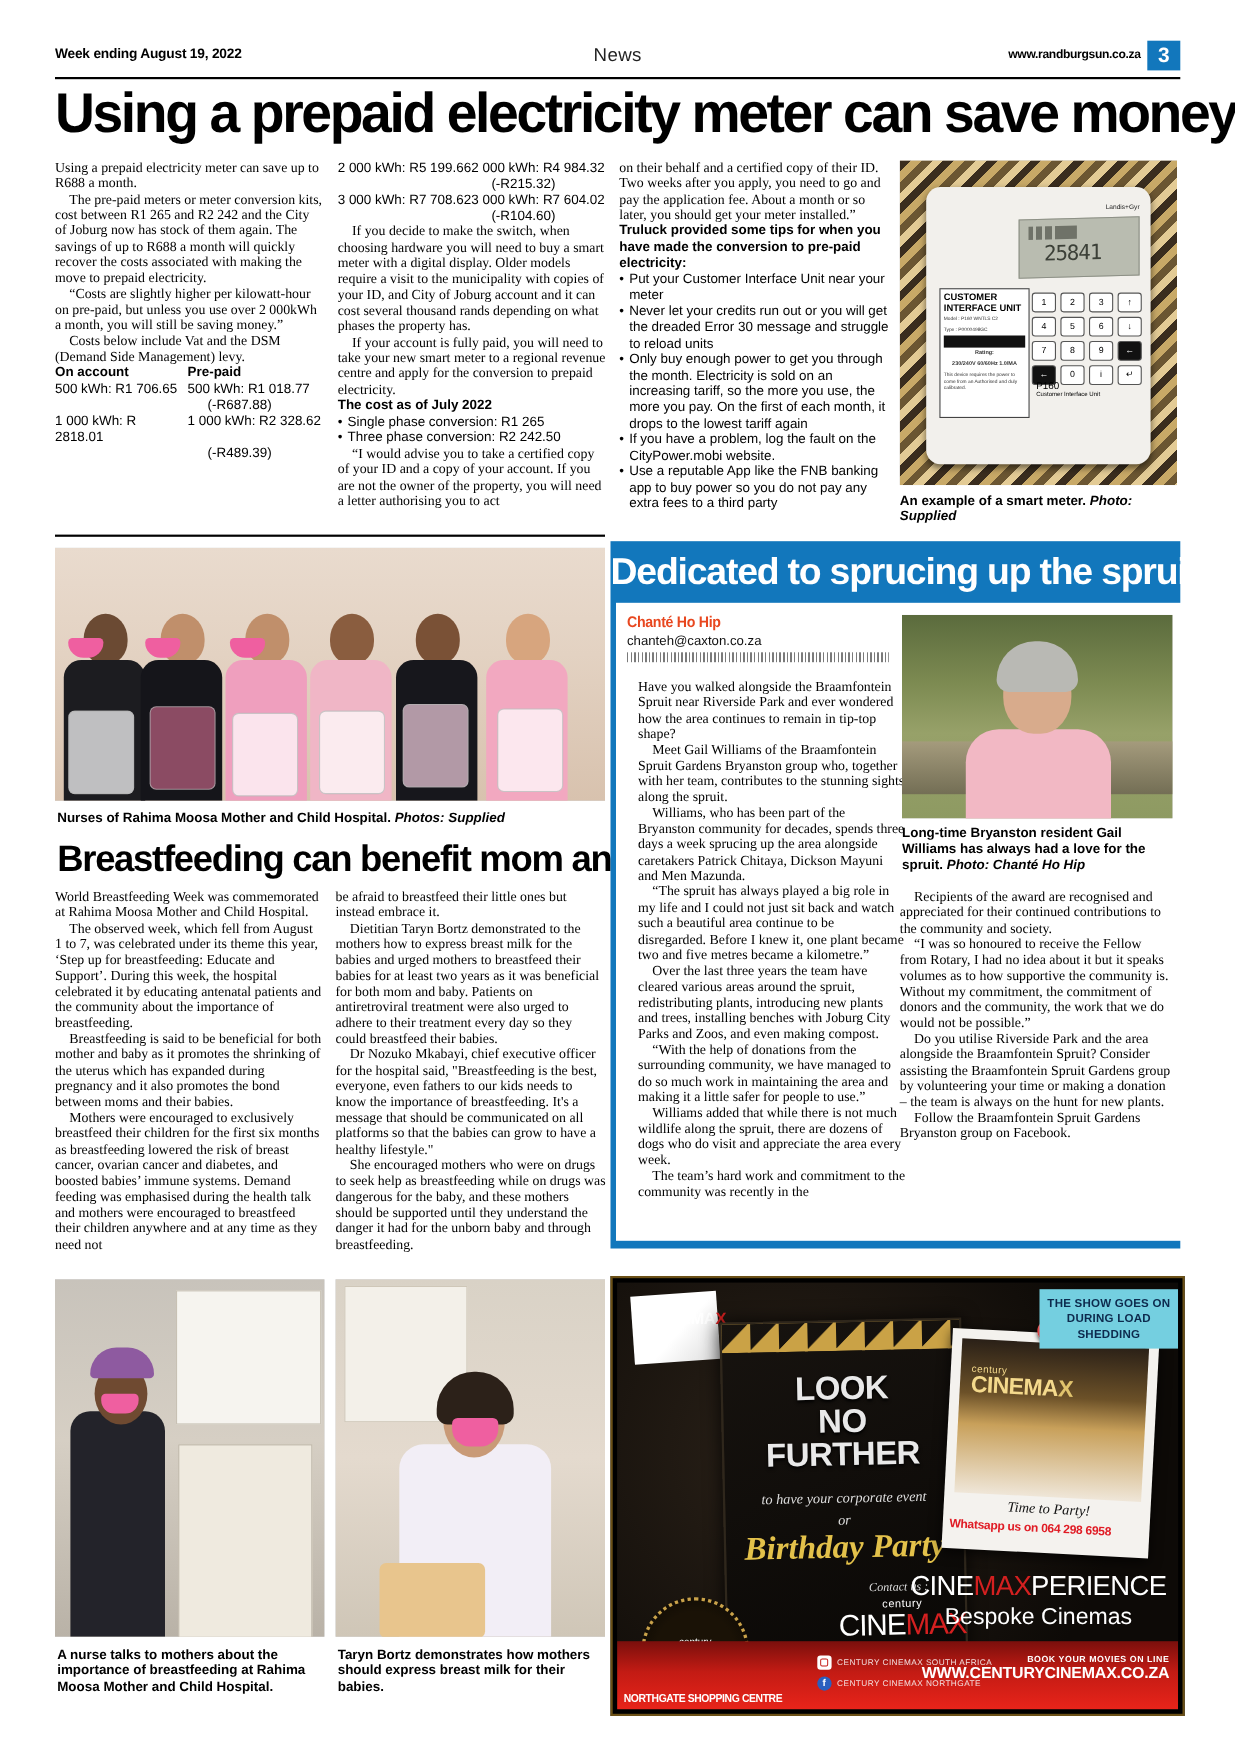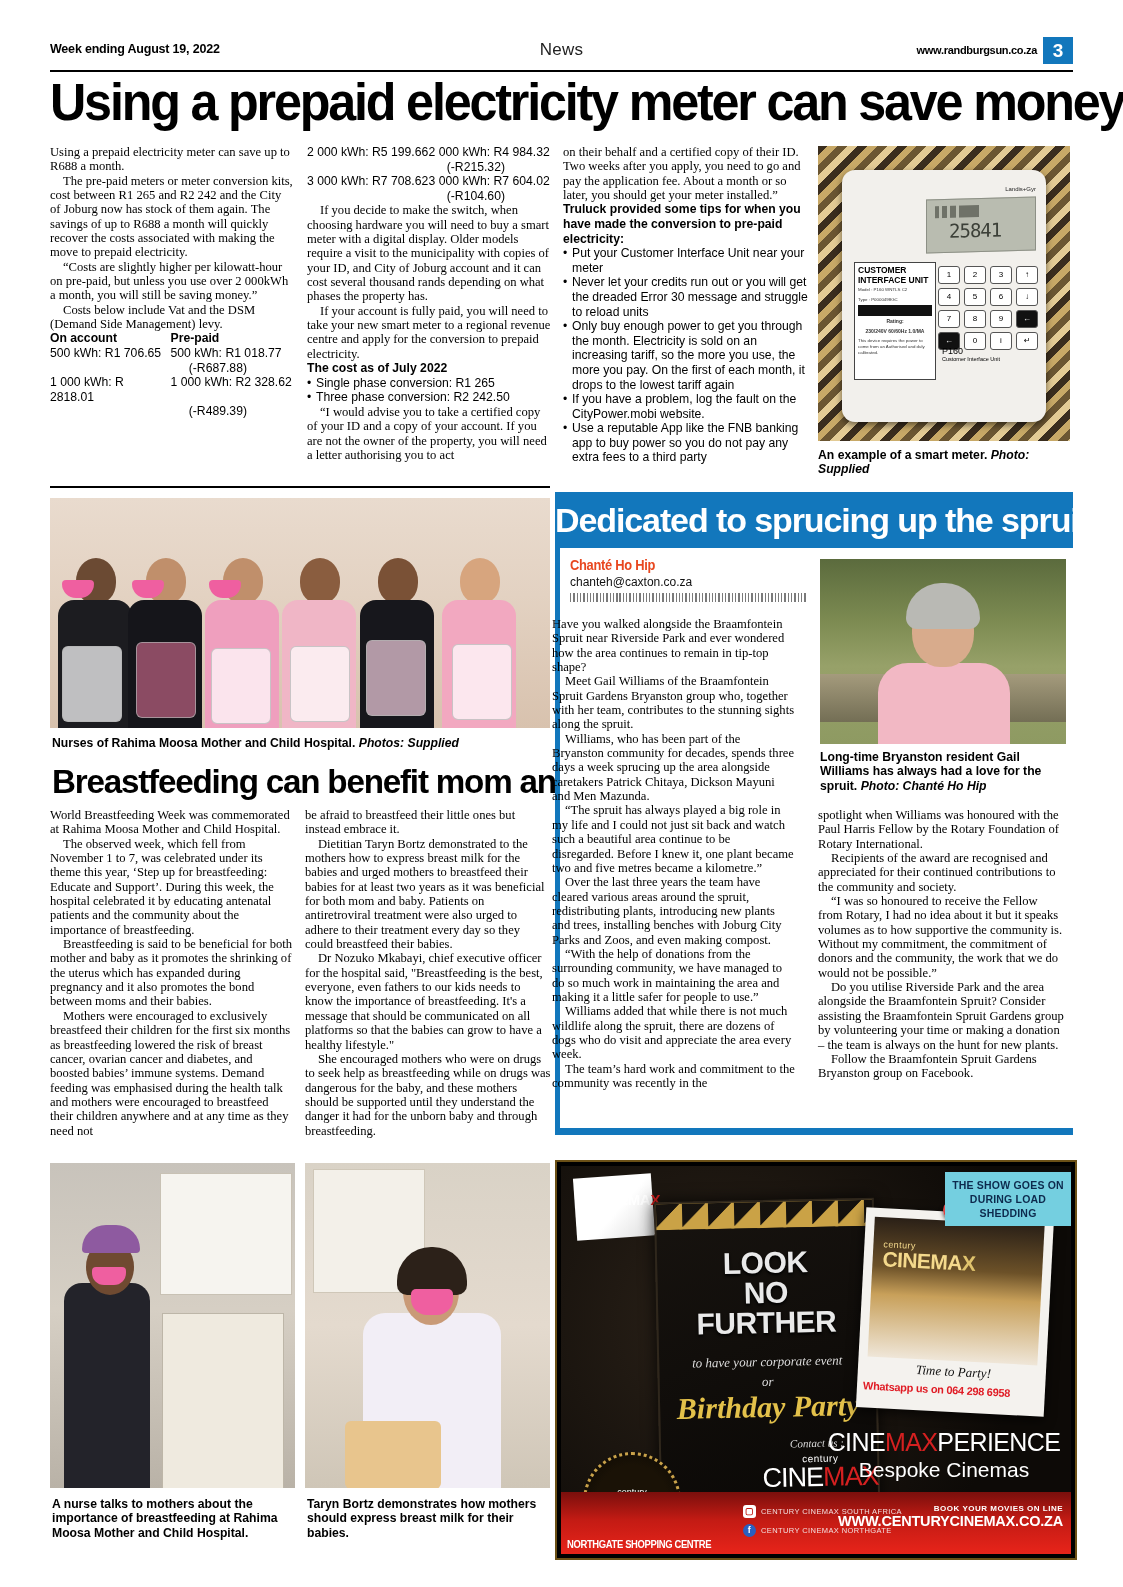--- a/index.html
+++ b/index.html
@@ -80,21 +80,21 @@
   #b2{left:305px;top:808px;width:246px;}
 
   
   #spruitpanel{position:absolute;left:555px;top:492px;width:518px;height:643px;background:#1277bc;}
   #spruit-head{position:absolute;left:0;top:0;width:518px;height:56px;}
   .spruit-title{position:absolute;left:0;top:3px;font-family:"Liberation Sans",sans-serif;font-weight:bold;font-size:34px;line-height:50px;letter-spacing:-1.1px;color:#fff;white-space:nowrap;}
   #spruit-body{position:absolute;left:5px;top:56px;width:592px;height:580px;background:#fff;}
   .byline-name{position:absolute;left:10px;top:9px;font-family:"Liberation Sans",sans-serif;font-weight:bold;font-size:14px;color:#e8471f;letter-spacing:-.3px;transform:scaleX(.92);transform-origin:left top;}
   .byline-mail{position:absolute;left:10px;top:27px;font-family:"Liberation Sans",sans-serif;font-size:12px;color:#111;}
   .byline-bars{position:absolute;left:10px;top:45px;width:238px;height:9px;background:repeating-linear-gradient(90deg,#7a7a7a 0 1.3px,#fff 1.3px 3.3px);}
-  #s1{left:552px;top:617px;width:243px;font-size:12.6px;line-height:14.35px;}
+  #s1{left:580px;top:617px;width:243px;font-size:12.6px;line-height:14.35px;}
   #s2{left:818px;top:808px;width:246px;font-size:12.6px;line-height:14.35px;}
   #gailphoto{left:820px;top:559px;width:246px;height:185px;}
   .gail-scene{position:absolute;inset:0;background:linear-gradient(180deg,#5b6b3d 0%,#7d8b52 34%,#97a169 58%,#8e9a62 100%);}
   .gail-rock{position:absolute;left:0;bottom:22px;width:100%;height:48px;background:linear-gradient(180deg,#a79a80,#6e6652);opacity:.85;}
   .gail-head{position:absolute;left:92px;top:34px;width:62px;height:74px;border-radius:50% 50% 45% 45%;background:#d8ab8c;}
   .gail-hair{position:absolute;left:86px;top:24px;width:74px;height:46px;border-radius:38px 38px 12px 12px;background:#b9b9b4;}
   .gail-body{position:absolute;left:58px;top:104px;width:132px;height:82px;border-radius:30px 30px 0 0;background:#f2b8c4;}
   #gailcap{left:820px;top:750px;width:248px;}
 
   
@@ -326,21 +326,21 @@
   </div>
   <div class="cap" id="nursescap">
     <span>Nurses of Rahima Moosa Mother and Child Hospital.</span>
     <i>Photos: Supplied</i>
   </div>
 
   <div class="headline2">Breastfeeding can benefit mom and baby</div>
 
   <div class="col" id="b1">
     <p class="noind">World Breastfeeding Week was commemorated at Rahima Moosa Mother and Child Hospital.</p>
-    <p>The observed week, which fell from November 1 to 7, was celebrated under its theme this year, ‘Step up for breastfeeding: Educate and Support’. During this week, the hospital celebrated it by educating antenatal patients and the community about the importance of breastfeeding.</p>
+    <p>The observed week, which fell from August 1 to 7, was celebrated under its theme this year, ‘Step up for breastfeeding: Educate and Support’. During this week, the hospital celebrated it by educating antenatal patients and the community about the importance of breastfeeding.</p>
     <p>Breastfeeding is said to be beneficial for both mother and baby as it promotes the shrinking of the uterus which has expanded during pregnancy and it also promotes the bond between moms and their babies.</p>
     <p>Mothers were encouraged to exclusively breastfeed their children for the first six months as breastfeeding lowered the risk of breast cancer, ovarian cancer and diabetes, and boosted babies’ immune systems. Demand feeding was emphasised during the health talk and mothers were encouraged to breastfeed their children anywhere and at any time as they need not</p>
   </div>
   <div class="col" id="b2">
     <p class="noind">be afraid to breastfeed their little ones but instead embrace it.</p>
     <p>Dietitian Taryn Bortz demonstrated to the mothers how to express breast milk for the babies and urged mothers to breastfeed their babies for at least two years as it was beneficial for both mom and baby. Patients on antiretroviral treatment were also urged to adhere to their treatment every day so they could breastfeed their babies.</p>
     <p>Dr Nozuko Mkabayi, chief executive officer for the hospital said, "Breastfeeding is the best, everyone, even fathers to our kids needs to know the importance of breastfeeding. It's a message that should be communicated on all platforms so that the babies can grow to have a healthy lifestyle."</p>
     <p>She encouraged mothers who were on drugs to seek help as breastfeeding while on drugs was dangerous for the baby, and these mothers should be supported until they understand the danger it had for the unborn baby and through breastfeeding.</p>
   </div>
 
@@ -373,21 +373,20 @@
       <div class="gail-head"></div>
       <div class="gail-hair"></div>
     </div>
   </div>
   <div class="cap" id="gailcap">
     <span>Long-time Bryanston resident Gail Williams has always had a love for the spruit.</span>
     <i>Photo: Chanté Ho Hip</i>
   </div>
 
   <div class="col" id="s2">
-    <p class="noind">spotlight when Williams was honoured with the Paul Harris Fellow by the Rotary Foundation of Rotary International.</p>
     <p>Recipients of the award are recognised and appreciated for their continued contributions to the community and society.</p>
     <p>“I was so honoured to receive the Fellow from Rotary, I had no idea about it but it speaks volumes as to how supportive the community is. Without my commitment, the commitment of donors and the community, the work that we do would not be possible.”</p>
     <p>Do you utilise Riverside Park and the area alongside the Braamfontein Spruit? Consider assisting the Braamfontein Spruit Gardens group by volunteering your time or making a donation – the team is always on the hunt for new plants.</p>
     <p>Follow the Braamfontein Spruit Gardens Bryanston group on Facebook.</p>
   </div>
 
   <div class="photo" id="bphoto1">
     <div class="b1scene">
       <div style="position:absolute;left:14px;top:120px;width:86px;height:205px;background:#23232a;border-radius:18px 18px 0 0"></div>
       <div style="position:absolute;left:36px;top:76px;width:48px;height:56px;border-radius:50%;background:#6f4a31"></div>

